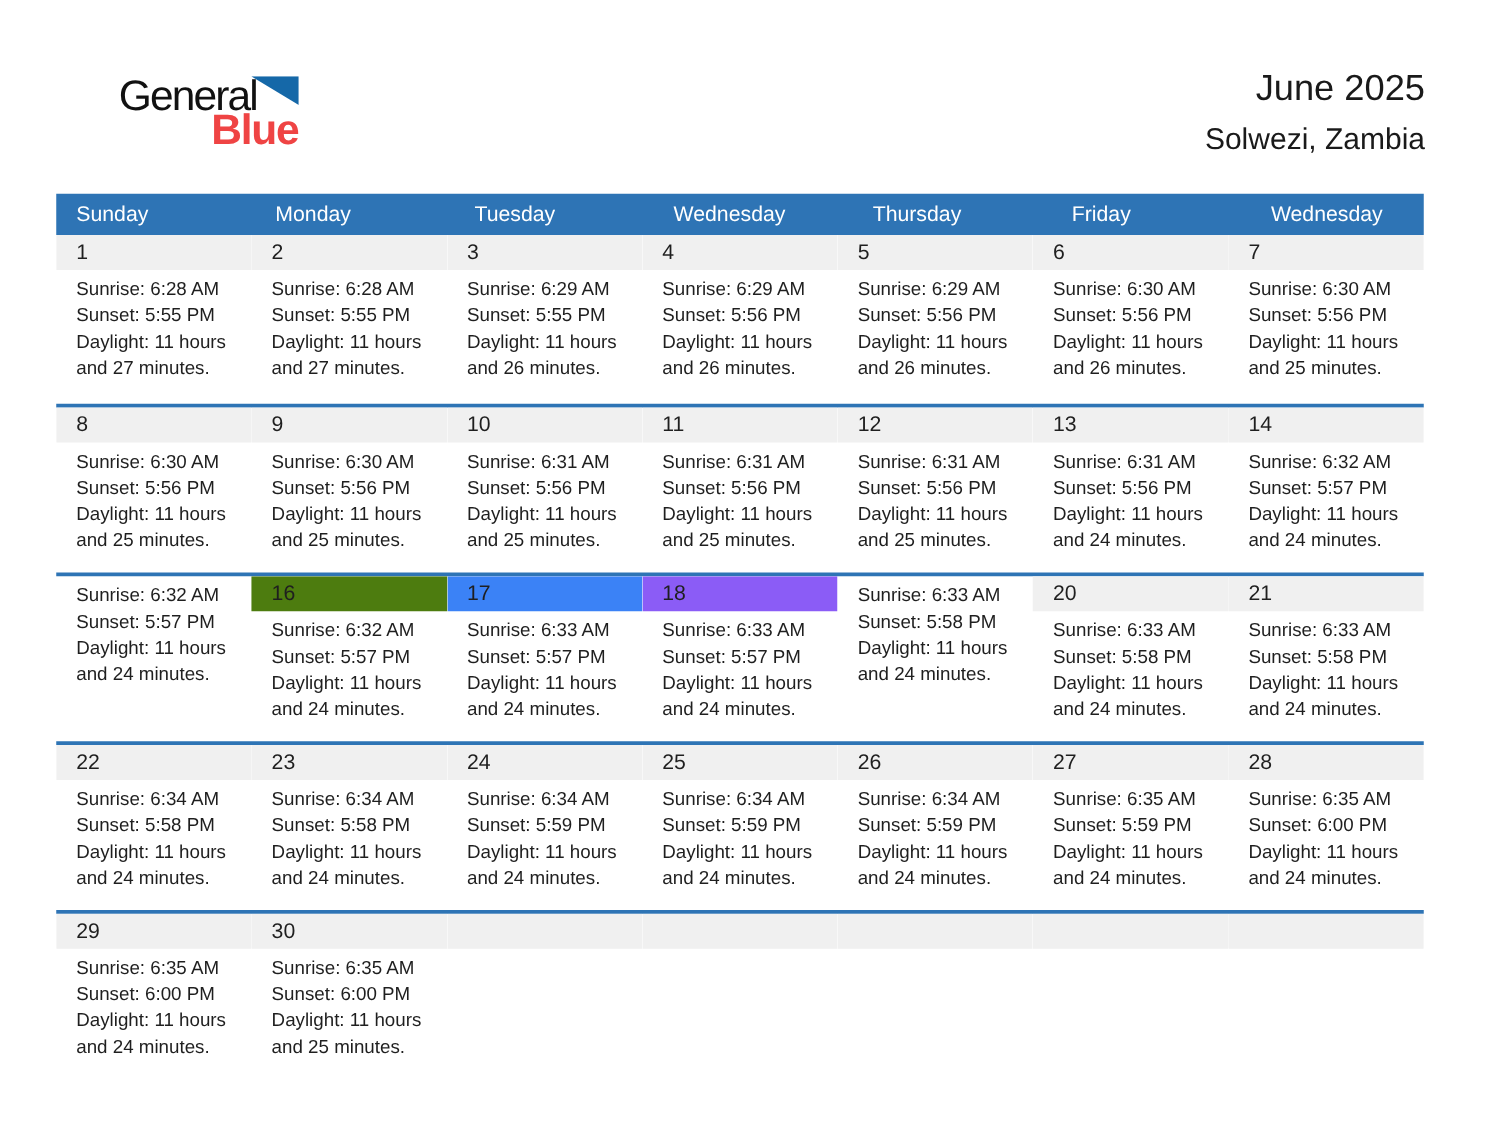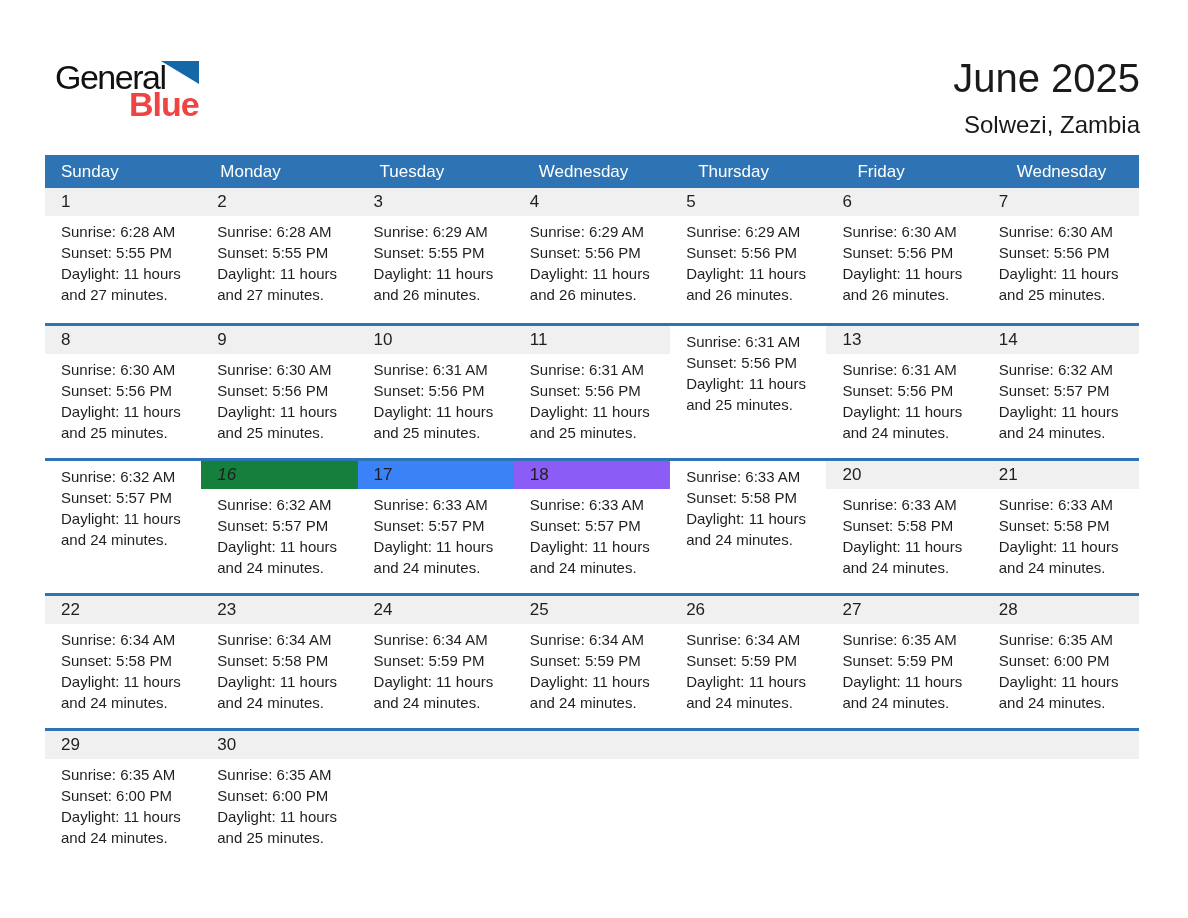--- a/index.html
+++ b/index.html
@@ -4,21 +4,21 @@
 <style>
   * { margin: 0; padding: 0; box-sizing: border-box; }
   html, body { background: #ffffff; }
   body {
     width: 1188px;
     height: 918px;
     font-family: "Liberation Sans", sans-serif;
     color: #1f1f1f;
     overflow: hidden;
   }
-  .page { width: 1188px; height: 910px; position: relative; }
+  .page { width: 1188px; height: 910px; position: relative; padding-left: 40px; }
 
   
   .top-area { position: relative; height: 155px; }
 
   .logo {
     position: absolute; left: 55px; top: 60px;
     line-height: 1;
   }
   .logo-general {
     font-size: 34px; font-weight: 500; letter-spacing: -1.5px; color: #111111;
@@ -27,21 +27,21 @@
   .logo-triangle {
     display: inline-block; width: 38px; height: 23px;
     margin-left: -4px; vertical-align: top; margin-top: 1px;
   }
   .logo-blue {
     font-size: 34px; font-weight: 500; letter-spacing: -1px;
     margin-top: -7px; margin-left: 74px; line-height: 1;
   }
 
   .title-block { position: absolute; right: 48px; top: 55px; text-align: right; }
-  .month-title { font-size: 40px; font-weight: 400; color: #1a1a1a; line-height: 1.15; }
+  .month-title { font-size: 29px; font-weight: 400; color: #1a1a1a; line-height: 1.15; }
   .location-subtitle { font-size: 24px; font-weight: 400; color: #1a1a1a; margin-top: 10px; }
 
   
   .calendar {
     position: absolute; left: 45px; top: 155px;
     width: 1094px;
   }
   .weekday-row {
     display: grid; grid-template-columns: repeat(7, 1fr);
     height: 33px; align-items: center;
@@ -216,20 +216,23 @@
               <span class="day-number">11</span>
             </div>
             <div class="day-info">
               <div class="info-line">Sunrise: 6:31 AM</div>
               <div class="info-line">Sunset: 5:56 PM</div>
               <div class="info-line">Daylight: 11 hours</div>
               <div class="info-line">and 25 minutes.</div>
             </div>
           </div>
           <div class="day-cell">
+            <div class="day-band" style="background: rgb(240, 240, 240);">
+              <span class="day-number">12</span>
+            </div>
             <div class="day-info">
               <div class="info-line">Sunrise: 6:31 AM</div>
               <div class="info-line">Sunset: 5:56 PM</div>
               <div class="info-line">Daylight: 11 hours</div>
               <div class="info-line">and 25 minutes.</div>
             </div>
           </div>
           <div class="day-cell">
             <div class="day-band" style="background: rgb(240, 240, 240);">
               <span class="day-number">13</span>
@@ -256,21 +259,21 @@
         <div class="week-row bordered">
           <div class="day-cell">
             <div class="day-info">
               <div class="info-line">Sunrise: 6:32 AM</div>
               <div class="info-line">Sunset: 5:57 PM</div>
               <div class="info-line">Daylight: 11 hours</div>
               <div class="info-line">and 24 minutes.</div>
             </div>
           </div>
           <div class="day-cell">
-            <div class="day-band" style="background: #15803d; font-style: italic;">
+            <div class="day-band" style="background: #4d7c0f;">
               <span class="day-number">16</span>
             </div>
             <div class="day-info">
               <div class="info-line">Sunrise: 6:32 AM</div>
               <div class="info-line">Sunset: 5:57 PM</div>
               <div class="info-line">Daylight: 11 hours</div>
               <div class="info-line">and 24 minutes.</div>
             </div>
           </div>
           <div class="day-cell">

